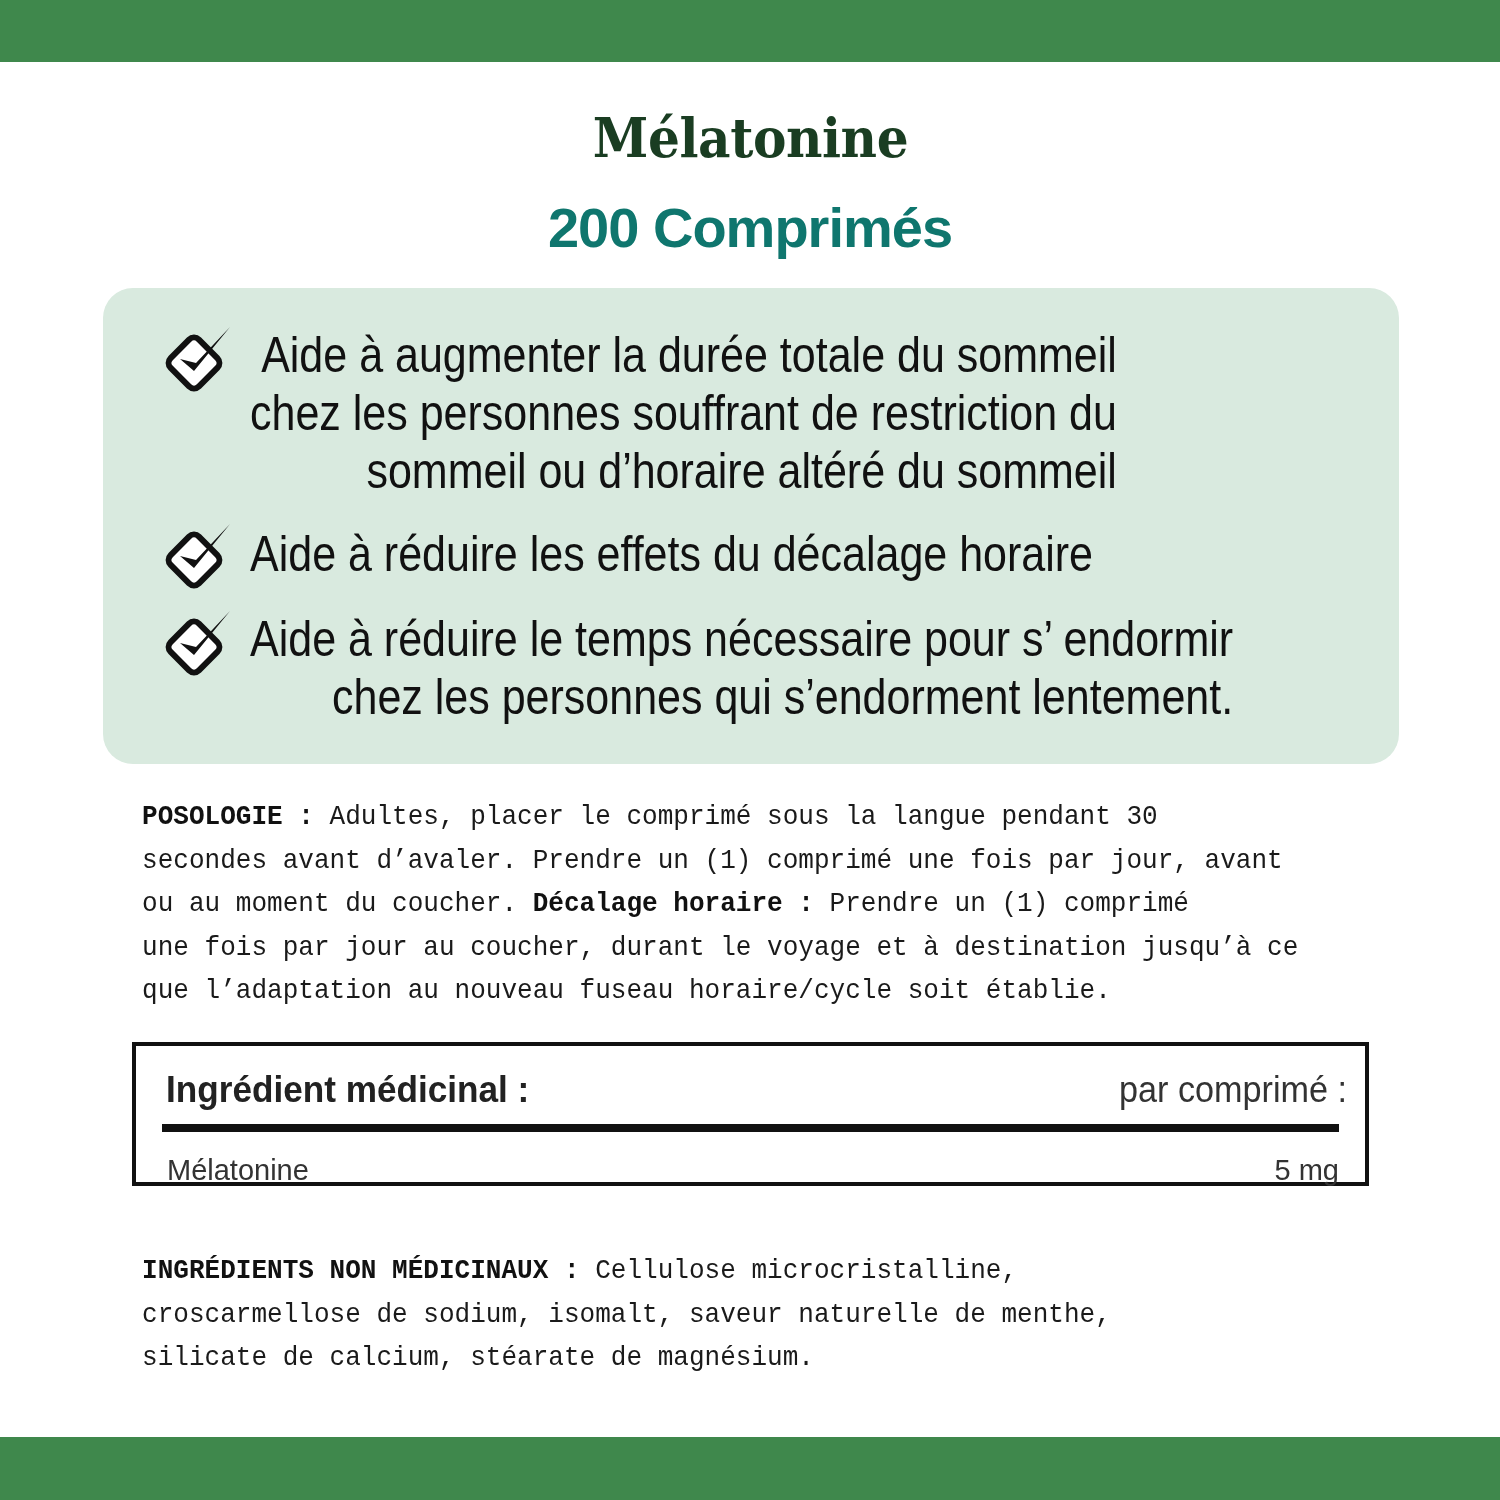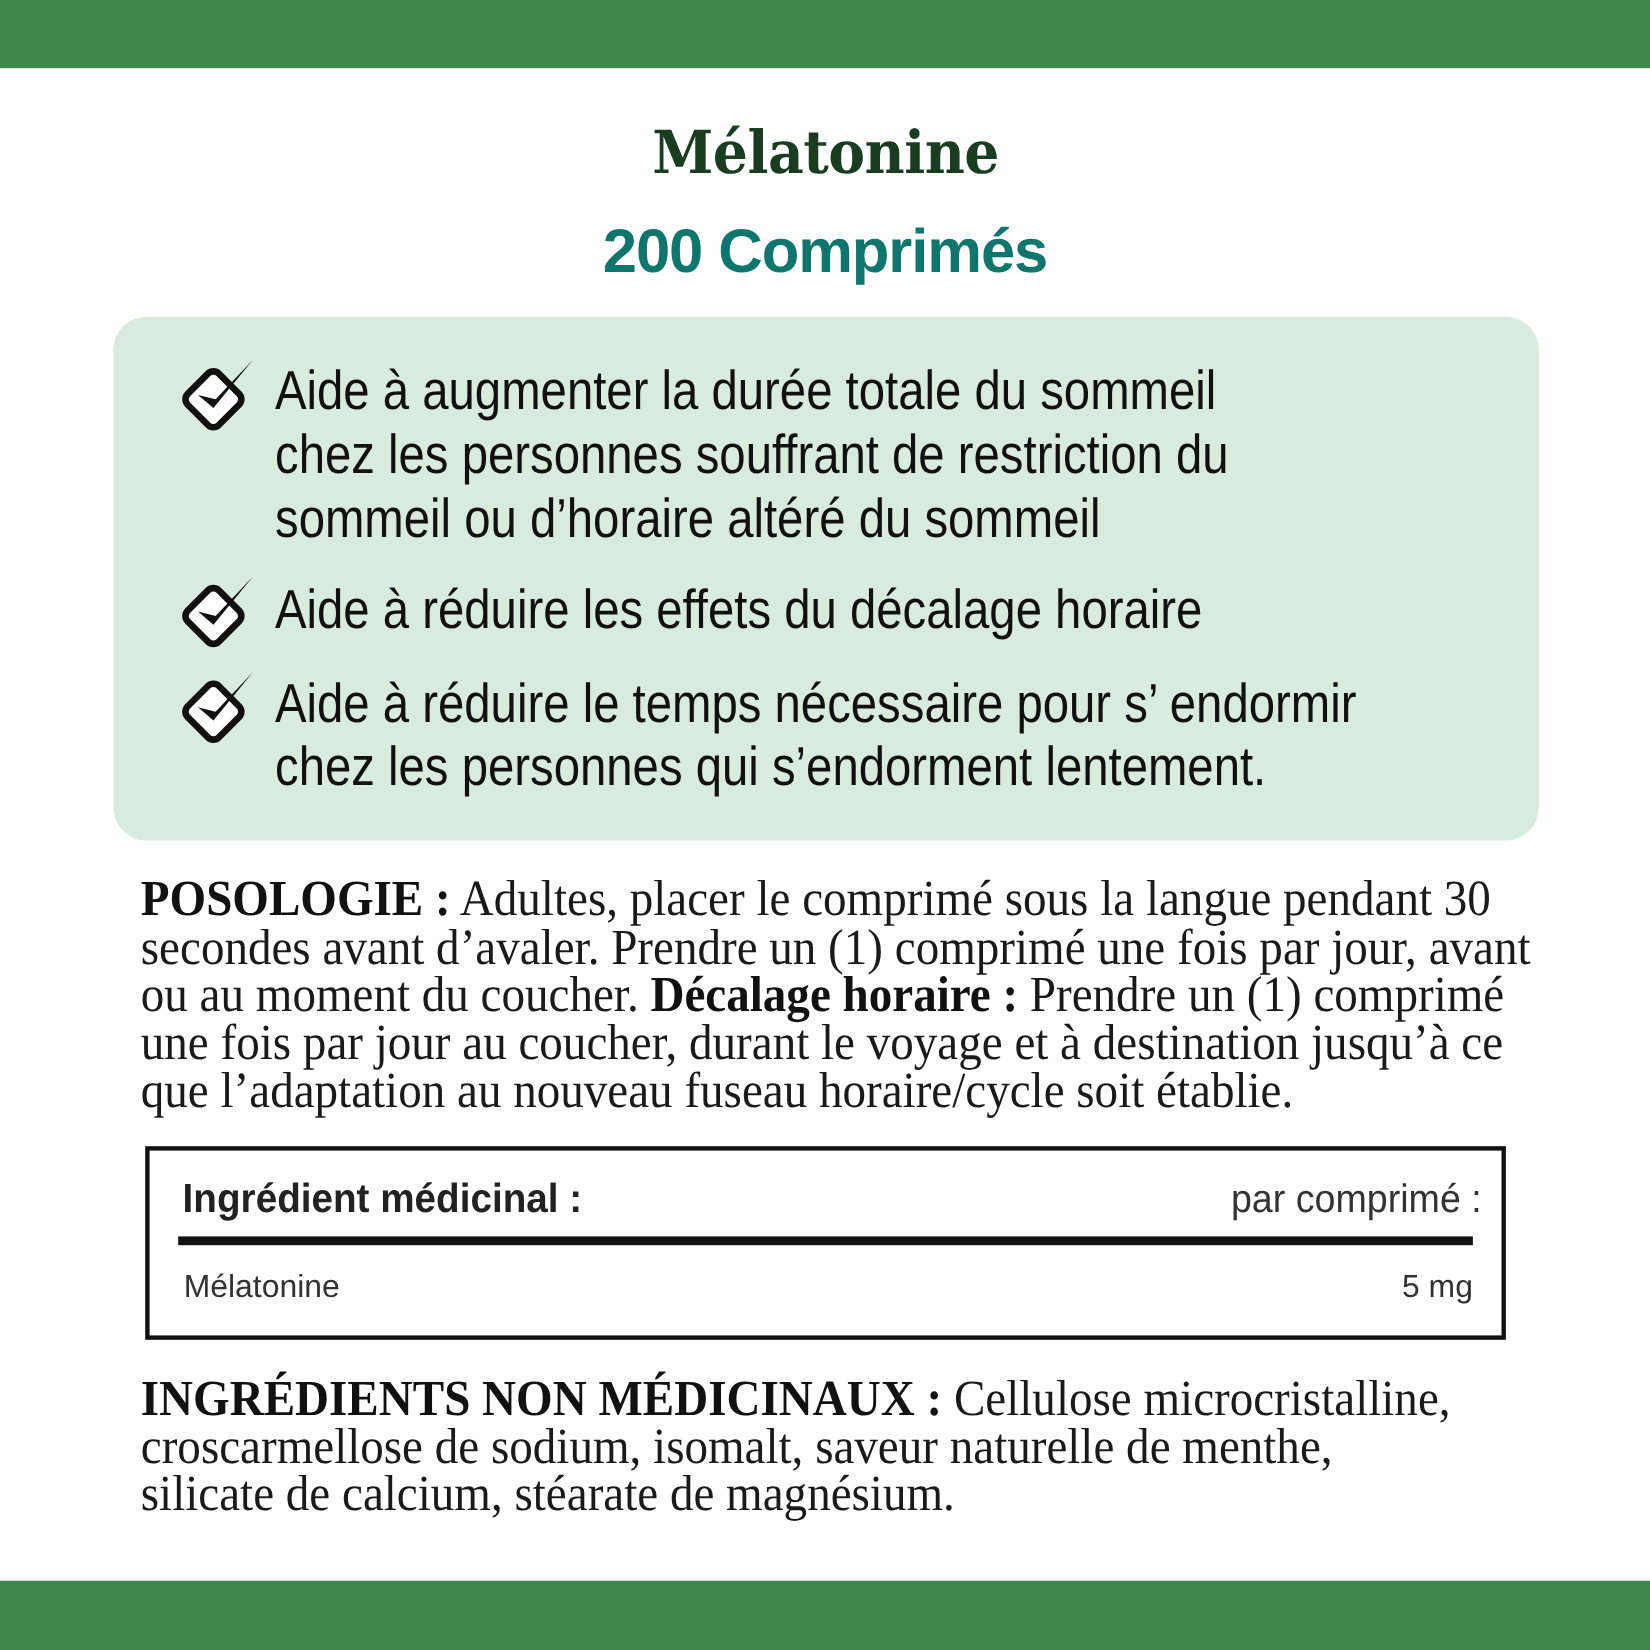--- a/index.html
+++ b/index.html
@@ -22,45 +22,45 @@
     .subtitle {
       position: absolute; left: 0; width: 1500px; top: 194px;
       text-align: center;
       font-family: "Liberation Sans", sans-serif;
       font-size: 56px; line-height: 68px; font-weight: bold; color: #0f766e;
       letter-spacing: -1px;
     }
 
     .benefits-box {
       position: absolute; left: 103px; top: 288px; width: 1296px; height: 476px;
-      background: #d9eadf; border-radius: 30px;
+      background: #d9eadf; border-radius: 30px; text-align: right;
     }
     .benefit { position: absolute; left: 0; width: 1296px; }
     .benefit .icon { position: absolute; left: 55px; width: 80px; height: 80px; }
     .benefit .lines { position: absolute; left: 147px; }
     .benefit .line {
       display: block; white-space: nowrap;
       font-family: "Liberation Sans", sans-serif;
       font-size: 50px; line-height: 58px; color: #111;
       transform-origin: left center;
       transform: scaleX(0.86);
     }
 
     .paragraph {
-      position: absolute; left: 128px; width: 1260px;
-      font-family: Liberation Serif, serif;
-      font-size: 46px; line-height: 43.5px; color: #1a1a1a;
+      position: absolute; left: 142px; width: 1260px;
+      font-family: Liberation Mono, monospace;
+      font-size: 28px; line-height: 43.5px; color: #1a1a1a;
     }
     .paragraph .row { display: block; white-space: nowrap; transform-origin: left center; transform: scaleX(0.93); }
     .paragraph b { font-weight: bold; color: #111; }
     .posologie { top: 795px; }
     .non-med { top: 1249px; }
 
     .ingredient-table {
-      position: absolute; left: 132px; top: 1042px; width: 1237px; height: 176px;
+      position: absolute; left: 132px; top: 1042px; width: 1237px; height: 144px;
       border: 4px solid #111; background: #fff;
     }
     .ing-header-left {
       position: absolute; left: 30px; top: 22px;
       font-family: "Liberation Sans", sans-serif;
       font-size: 37px; line-height: 44px; font-weight: bold; color: #222;
       white-space: nowrap; transform-origin: left center; transform: scaleX(0.95);
     }
     .ing-header-right {
       position: absolute; right: 18px; top: 22px;

